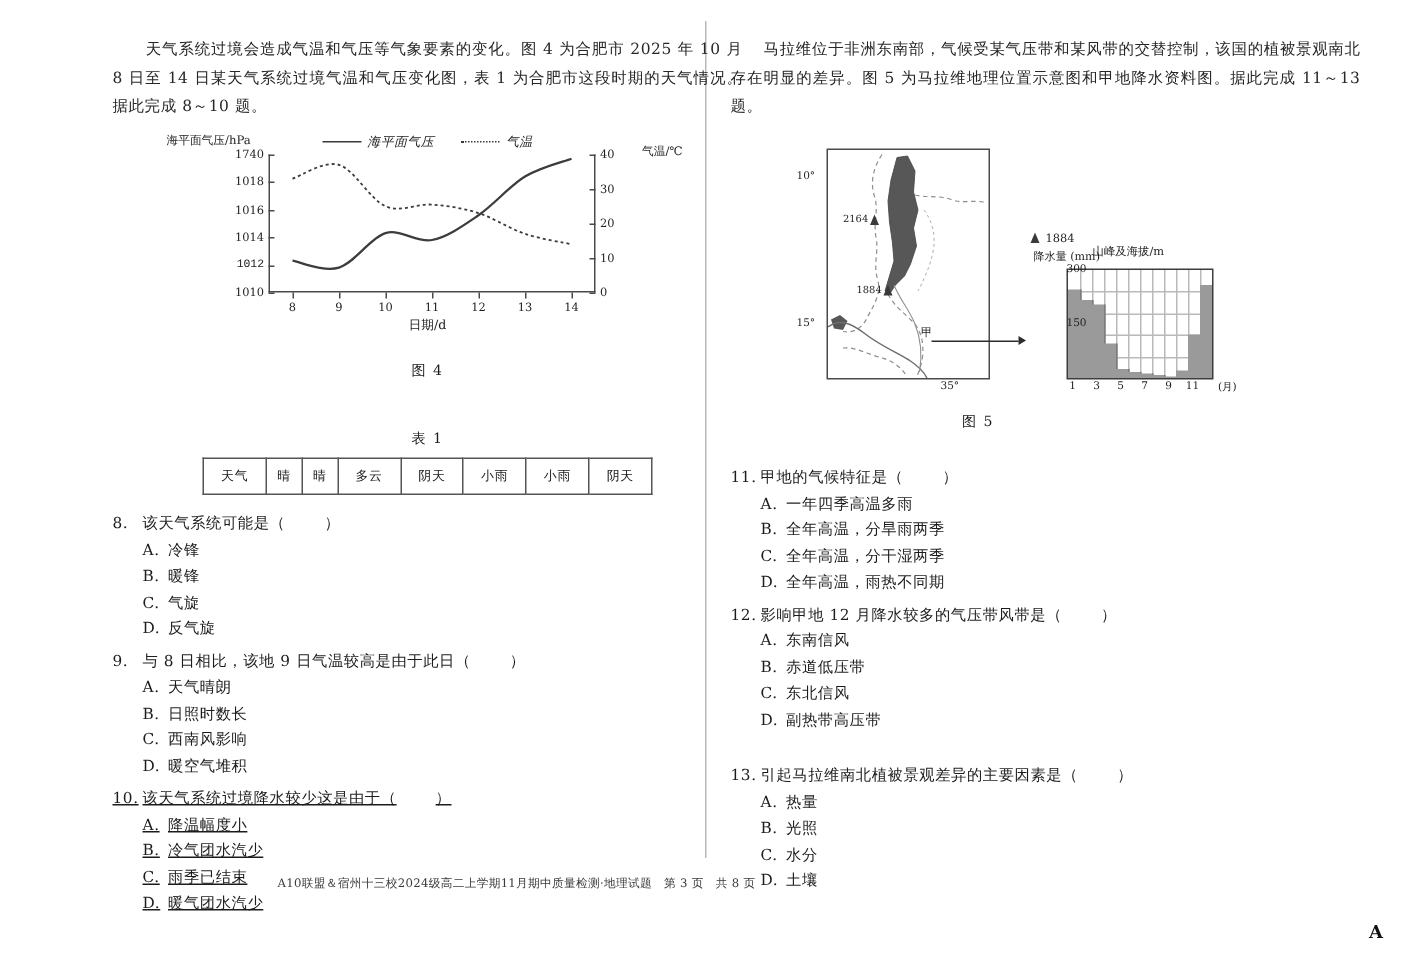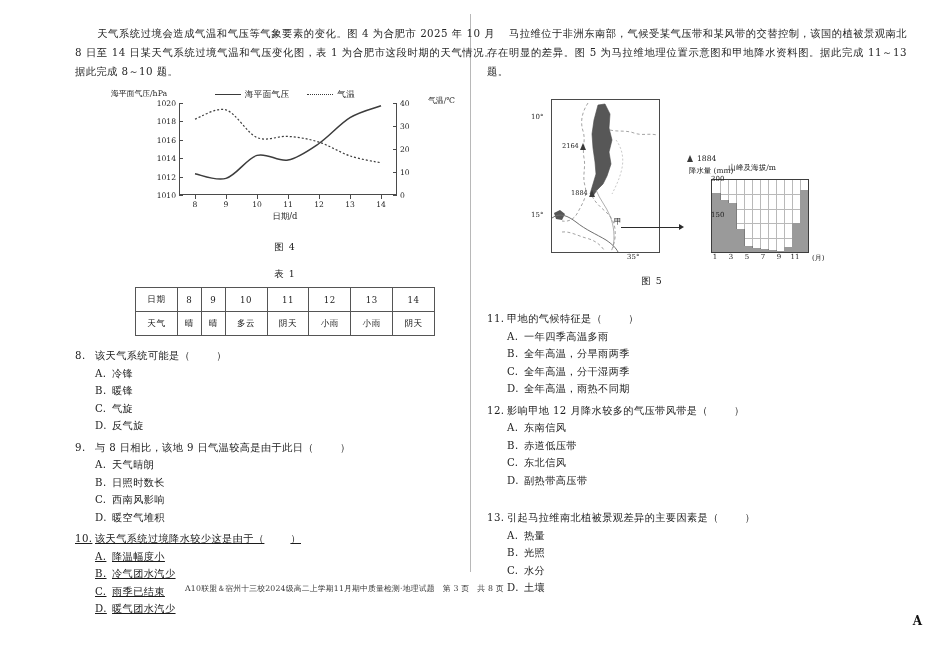--- a/index.html
+++ b/index.html
@@ -20,42 +20,42 @@
 
   .para{
     font-size:10.3px;line-height:19px;text-align:justify;
     letter-spacing:.4px;color:#262626;
   }
   .para .ind{display:inline-block;width:22px;}
 
   
   .fig4{position:relative;margin:8px auto 0;width:300px;height:135px;}
   .legend{display:flex;justify-content:center;gap:18px;align-items:center;
-          font-size:8.6px;letter-spacing:.3px;margin-bottom:2px;}
+          font-size:8.6px;letter-spacing:.3px;margin-bottom:2px;font-style:italic;}
   .legend span.lbl{color:#1c1c1c;}
   .swatch-solid{display:inline-block;width:26px;height:0;border-top:1.6px solid #3a3a3a;
                 vertical-align:middle;margin-right:4px;}
   .swatch-dot{display:inline-block;width:26px;height:0;border-top:1.4px dotted #3a3a3a;
               vertical-align:middle;margin-right:4px;}
   .ax-title-l{position:absolute;left:-24px;top:-1px;font-size:7.8px;white-space:nowrap;}
   .ax-title-r{position:absolute;right:-20px;top:6px;font-size:7.8px;white-space:nowrap;}
   .plot{position:absolute;left:44px;top:14px;width:218px;height:92px;}
   .plot .axisline{position:absolute;background:#4a4a4a;}
   .ytick,.y2tick{position:absolute;font-size:7.6px;white-space:nowrap;color:#232323;}
   .ytick{right:100%;margin-right:3px;transform:translateY(-50%);}
   .y2tick{left:100%;margin-left:3px;transform:translateY(-50%);}
   .tickmark{position:absolute;height:1px;width:4px;background:#4a4a4a;}
   .tickmark.r{width:4px;}
   .xtick{position:absolute;top:100%;margin-top:5px;font-size:7.6px;transform:translateX(-50%);}
   .xtickmark{position:absolute;top:100%;width:1px;height:4px;background:#4a4a4a;}
   .xaxis-label{position:absolute;left:50%;top:122px;transform:translateX(-50%);font-size:8.4px;}
   .figcap{text-align:center;font-size:9.4px;margin-top:17px;letter-spacing:1px;}
 
   
-  .tblcap{text-align:center;font-size:9.4px;margin-top:14px;letter-spacing:1px;}
+  .tblcap{text-align:center;font-size:9.4px;margin-top:32px;letter-spacing:1px;}
   table.t1{border-collapse:collapse;margin:6px auto 0;width:300px;}
   table.t1 td{border:1px solid #555;height:21px;text-align:center;
               font-size:8.6px;letter-spacing:.5px;color:#202020;}
 
   
   .qblock{margin-top:11px;}
   .qline{font-size:10.2px;line-height:17.5px;letter-spacing:.4px;display:flex;}
   .qnum{width:20px;flex:0 0 20px;text-align:left;}
   .qtext{flex:1;}
   .opt{font-size:10.2px;line-height:17.5px;letter-spacing:.4px;display:flex;margin-left:20px;}
@@ -118,29 +118,29 @@
 
         <div class="axisline" style="left:0;top:0;width:1px;height:100%;"></div>
         <div class="axisline" style="right:0;top:0;width:1px;height:100%;"></div>
         <div class="axisline" style="left:0;bottom:0;height:1px;width:100%;"></div>
         <svg id="svg4" width="218" height="92" viewBox="0 0 218 92" style="position:absolute;left:0;top:0;">
             <path d="M16.0,70.8 C21.2,71.6 36.7,78.5 47.0,75.4 C57.3,72.4 67.7,55.5 78.0,52.4 C88.3,49.4 98.7,59.0 109.0,57.0 C119.3,55.0 129.7,47.5 140.0,40.5 C150.3,33.4 160.7,21.0 171.0,14.7 C181.3,8.4 196.8,4.8 202.0,2.8" fill="none" stroke="#3c3c3c" stroke-width="1.5"></path>
             <path d="M16.0,16.1 C21.2,14.6 36.7,3.8 47.0,6.9 C57.3,10.0 67.7,30.1 78.0,34.5 C88.3,38.9 98.7,32.6 109.0,33.4 C119.3,34.1 129.7,35.8 140.0,39.1 C150.3,42.4 160.7,49.4 171.0,52.9 C181.3,56.4 196.8,58.7 202.0,59.8" fill="none" stroke="#3c3c3c" stroke-width="1.2" stroke-dasharray="2,2"></path>
           </svg>
       <div class="ytick" style="top: 92px;">1010</div>
           <div class="tickmark" style="top: 92px; left: 0px;"></div>
-          <div class="ytick" style="top: 73.6px;">1012</div>
+          <div class="ytick" style="top: 73.6px; font-family: Liberation Mono, monospace;">1012</div>
           <div class="tickmark" style="top: 73.6px; left: 0px;"></div>
           <div class="ytick" style="top: 55.2px;">1014</div>
           <div class="tickmark" style="top: 55.2px; left: 0px;"></div>
           <div class="ytick" style="top: 36.8px;">1016</div>
           <div class="tickmark" style="top: 36.8px; left: 0px;"></div>
           <div class="ytick" style="top: 18.4px;">1018</div>
           <div class="tickmark" style="top: 18.4px; left: 0px;"></div>
-          <div class="ytick" style="top: 0px;">1020</div>
+          <div class="ytick" style="top: 0px;">1740</div>
           <div class="tickmark" style="top: 0px; left: 0px;"></div>
           <div class="y2tick" style="top: 92px;">0</div>
           <div class="tickmark r" style="top: 92px; right: 0px;"></div>
           <div class="y2tick" style="top: 69px;">10</div>
           <div class="tickmark r" style="top: 69px; right: 0px;"></div>
           <div class="y2tick" style="top: 46px;">20</div>
           <div class="tickmark r" style="top: 46px; right: 0px;"></div>
           <div class="y2tick" style="top: 23px;">30</div>
           <div class="tickmark r" style="top: 23px; right: 0px;"></div>
           <div class="y2tick" style="top: 0px;">40</div>
@@ -161,30 +161,20 @@
           <div class="xtickmark" style="left: 202px;"></div>
         </div>
       <div class="xaxis-label">日期/d</div>
     </div>
 
     <div class="figcap">图 4</div>
 
     <div class="tblcap">表 1</div>
     <table class="t1">
       <tbody id="t1body">
-          <tr>
-            <td>日期</td>
-            <td>8</td>
-            <td>9</td>
-            <td>10</td>
-            <td>11</td>
-            <td>12</td>
-            <td>13</td>
-            <td>14</td>
-          </tr>
           <tr>
             <td>天气</td>
             <td>晴</td>
             <td>晴</td>
             <td>多云</td>
             <td>阴天</td>
             <td>小雨</td>
             <td>小雨</td>
             <td>阴天</td>
           </tr>

